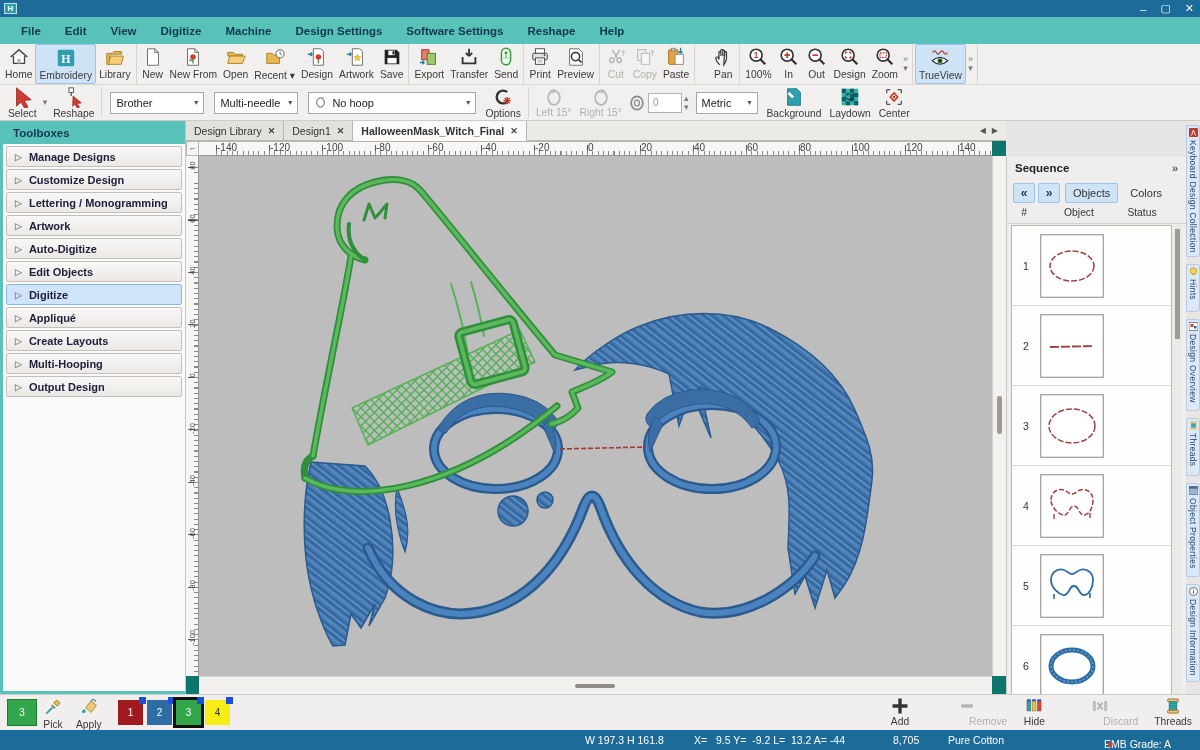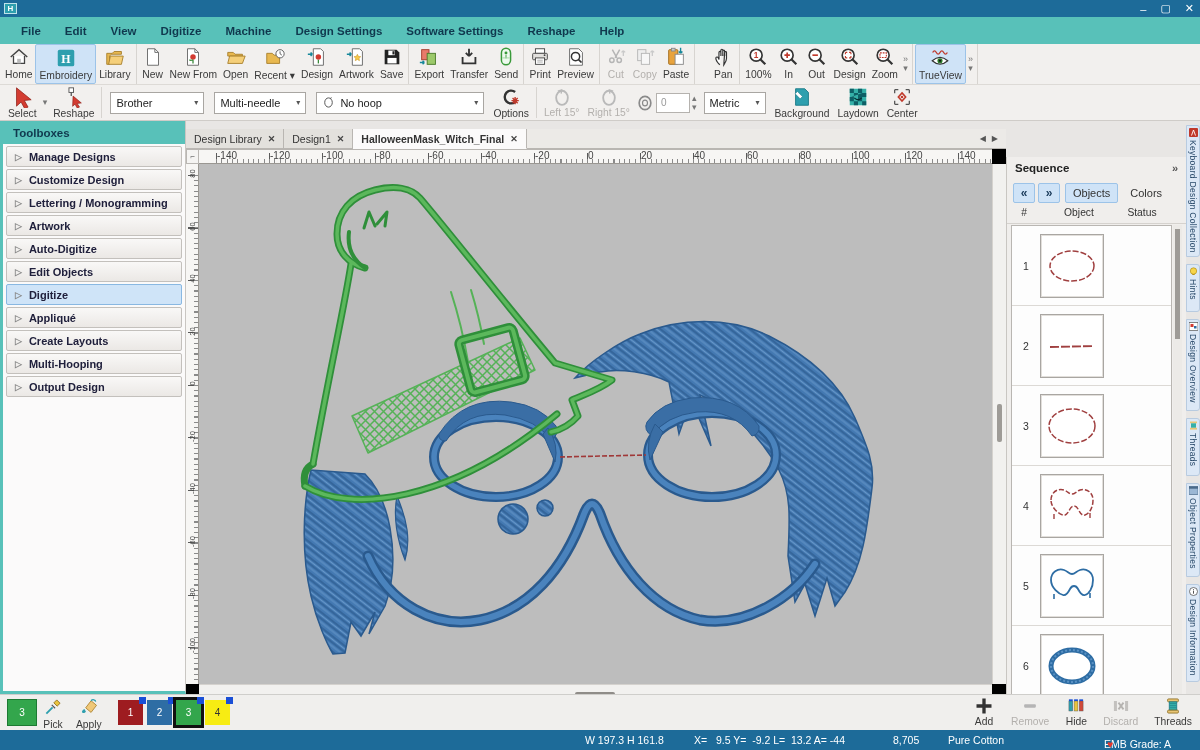--- a/index.html
+++ b/index.html
@@ -37,21 +37,21 @@
   .vsep { width:1px; background:#d7d4d0; margin:2px 3px; align-self:stretch; }
 
   
   .toolboxes { position:absolute; left:0; top:121px; width:186px; height:573px; background:#fbfafa; border-left:3px solid #58c1b9; border-bottom:3px solid #58c1b9; border-right:1px solid #c9c6c2; }
   .toolboxes .hdr { height:23px; background:#58c1b9; color:#10384e; font-weight:bold; font-size:11.5px; display:flex; align-items:center; padding-left:10px; }
   .tbx-item { margin:2px 3px 0; height:21px; background:linear-gradient(#f9f8f7,#ebe8e5); border:1px solid #c3c0bc; border-radius:2px; display:flex; align-items:center; font-weight:bold; font-size:11px; color:#20203c; }
   .tbx-item .tri { color:#8a8a8a; font-size:9px; margin:0 7px 0 8px; }
   .tbx-item.active { background:#cfe4f8; border-color:#89b8e2; }
 
   
-  .canvas-wrap { position:absolute; left:186px; top:129px; width:820px; height:573px; background:#000000; }
+  .canvas-wrap { position:absolute; left:186px; top:121px; width:820px; height:573px; background:#0f766e; }
   .doctabs { position:absolute; left:0; top:0; width:820px; height:20px; display:flex; border-bottom:1px solid #b9b6b2; background:#eceae7; }
   .doctab { display:flex; align-items:center; gap:6px; padding:0 8px; border-right:1px solid #b9b6b2; font-size:10.5px; color:#333; background:#e3e1dd; }
   .doctab.active { background:#fbfafa; font-weight:bold; border-bottom:1px solid #fbfafa; margin-bottom:-1px; }
   .doctab .x { font-size:9px; color:#444; font-weight:bold; }
   .tabarrows { margin-left:auto; display:flex; gap:6px; align-items:center; padding-right:8px; color:#555; font-size:8px; }
   .ruler-corner { position:absolute; left:0; top:20px; width:13px; height:15px; background:#f5f4f2; border:1px solid #b9b6b2; font-size:8px; color:#777; text-align:center; line-height:13px; }
   .hruler { position:absolute; left:13px; top:20px; width:793px; height:15px; background:#f7f6f4; border-bottom:1px solid #9a9792; border-top:1px solid #b9b6b2;
     background-image:
       repeating-linear-gradient(to right, #8a8a8a 0 1px, transparent 1px 5.3px),
       repeating-linear-gradient(to right, #5a5a5a 0 1px, transparent 1px 53px);
@@ -102,21 +102,21 @@
   .pal-tool { position:absolute; top:2px; display:flex; flex-direction:column; align-items:center; }
   .pal-tool .lbl { font-size:10.3px; color:#3a3a3a; }
   .chip { position:absolute; top:5px; width:25px; height:25px; display:flex; align-items:center; justify-content:center; font-size:10px; color:#fff; }
   .chip .badge { position:absolute; right:-3px; top:-3px; width:7px; height:7px; background:#1a4fd6; }
   .chip.sel { outline:3px solid #111; }
 
   
   .actions { position:absolute; right:2px; top:694px; height:36px; display:flex; align-items:flex-start; gap:4px; }
   .act { display:flex; flex-direction:column; align-items:center; padding:2px 6px 0; }
   .act .lbl { font-size:10.3px; color:#3a3a3a; }
-  .act.disabled .lbl { color:#b3b0ad; }
+  .act.disabled .lbl { color:#b3b0ad;margin-left:42px; }
 
   
   .statusbar { position:absolute; left:0; top:730px; width:1200px; height:20px; background:#1d6b99; color:#fff; font-size:10.5px; }
   .statusbar span { position:absolute; top:4px; white-space:pre; }
   .heart { color:#e8372c; }
 </style>
 </head>
 <body>
 
 <div class="titlebar">
@@ -378,21 +378,21 @@
         <rect x="6.5" y="2" width="5" height="5" fill="#fff" stroke="#555"></rect>
         <path d="M11 11l9 7.5-4.6.5 2.6 4-2.4 1.2-2.5-4.4-2.6 2.4z" fill="#d33c31" stroke="#8e1f17" stroke-width=".7"></path>
       </svg>
     <span class="tb2-label">Reshape</span>
     </div>
   <div class="vsep"></div>
   <div class="dropdown" style="width:94px">
       <span>Brother</span>
       <span class="caret">▾</span>
     </div>
-  <div class="dropdown" style="width:92px">
+  <div class="dropdown" style="width:84px">
       <span>Multi-needle</span>
       <span class="caret">▾</span>
     </div>
   <div class="dropdown" style="width:168px">
     <svg viewBox="0 0 24 24" width="13" height="13" style="margin-right:5px">
         <ellipse cx="12" cy="12" rx="7" ry="8.5" fill="none" stroke="#555" stroke-width="1.8"></ellipse>
         <path d="M15 4.5l3-1.5" stroke="#555" stroke-width="1.5"></path>
       </svg>
     <span>No hoop</span>
       <span class="caret">▾</span>

